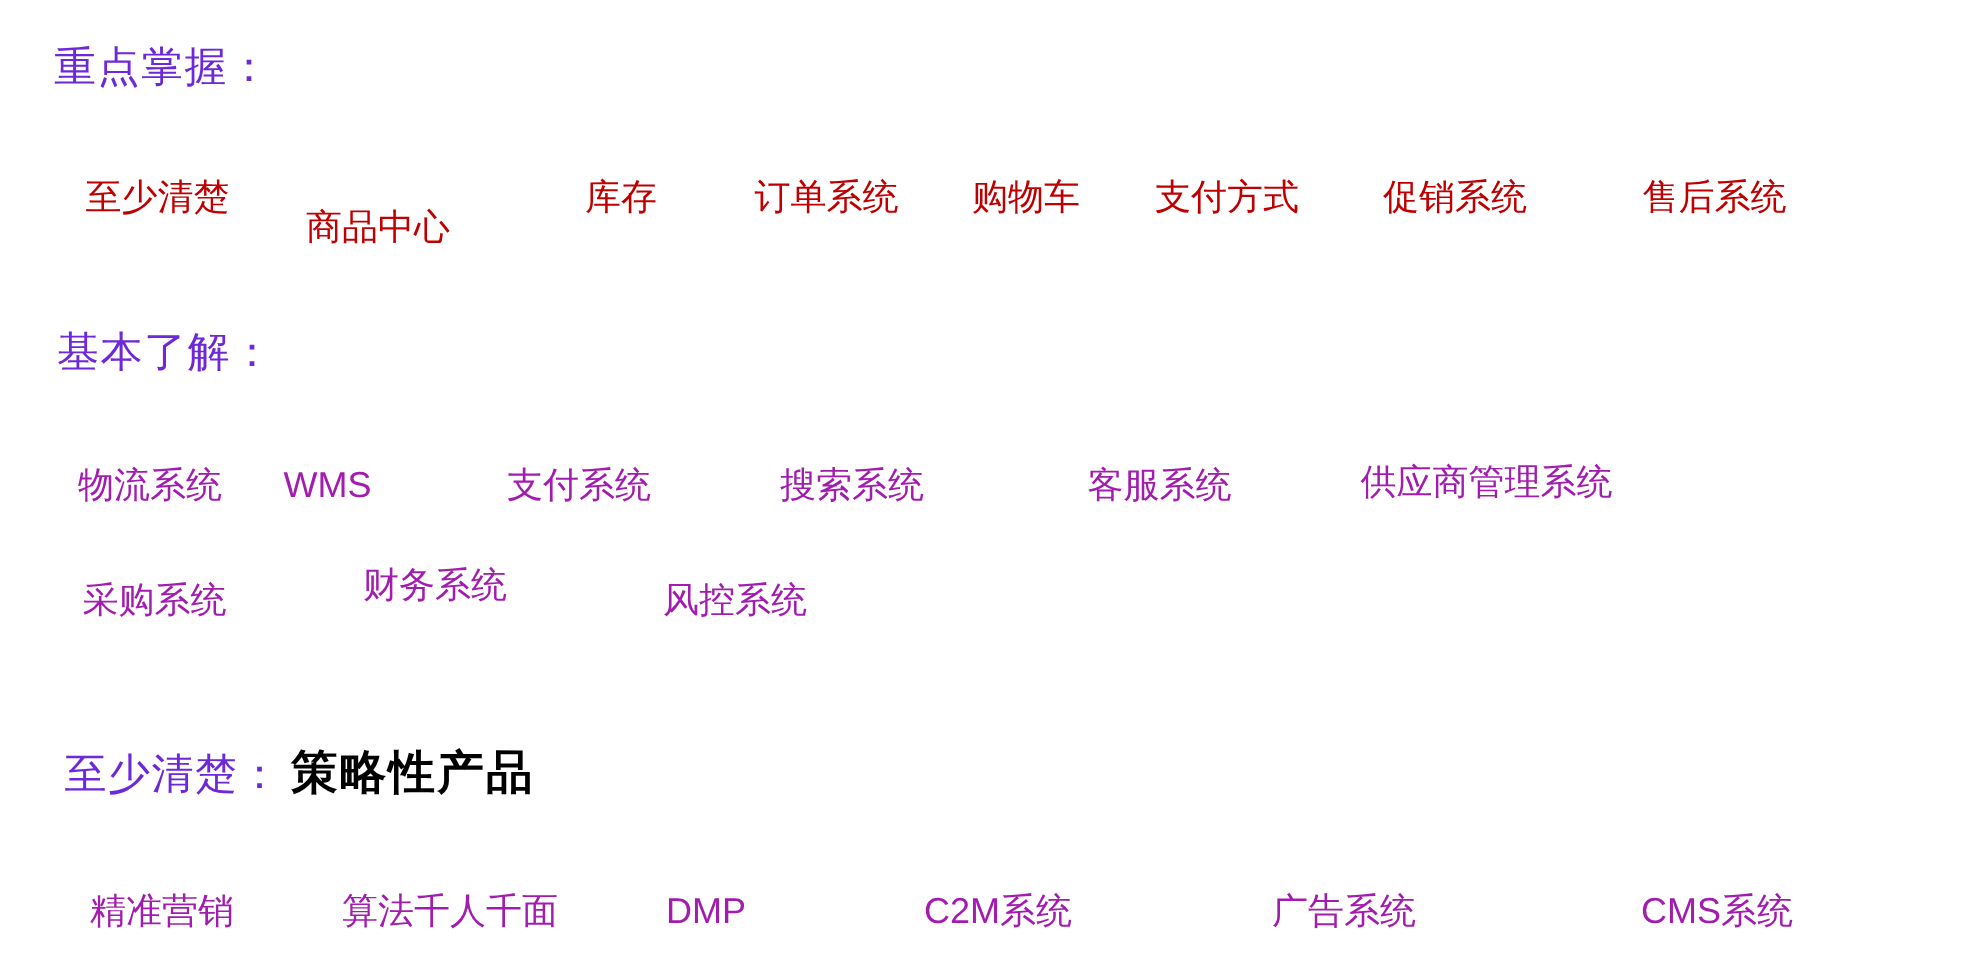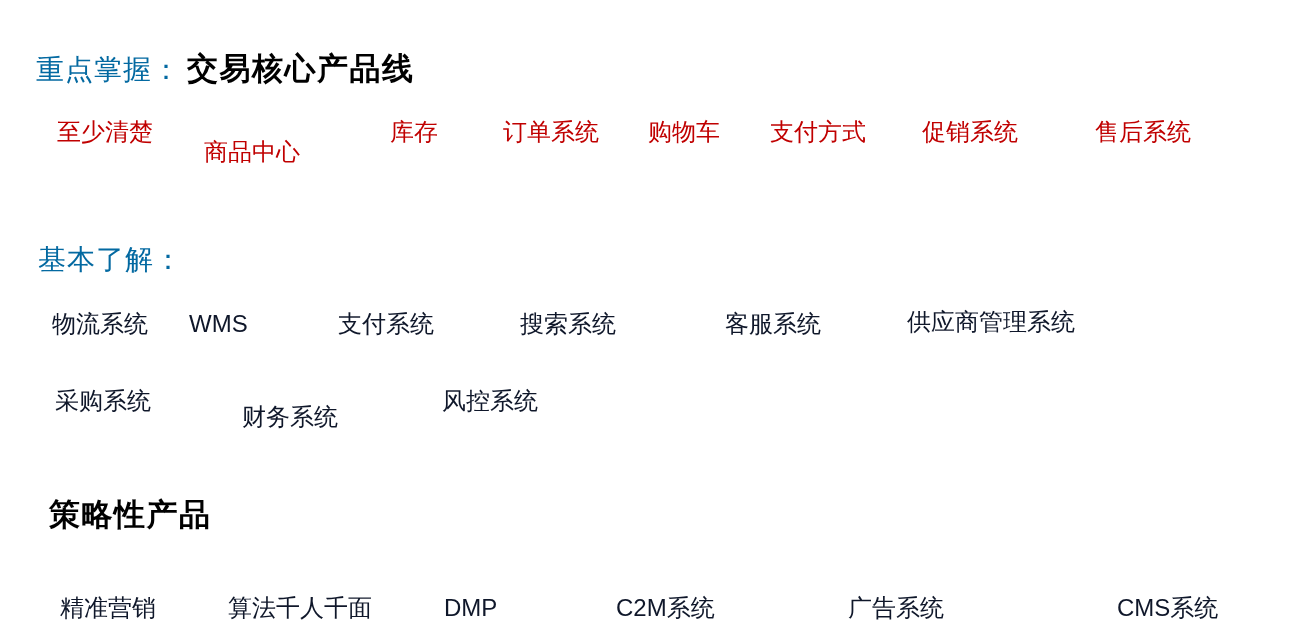--- a/index.html
+++ b/index.html
@@ -18,52 +18,50 @@
   }
   .heading {
     position: absolute;
     display: flex;
     align-items: baseline;
     white-space: nowrap;
   }
   .heading .prefix {
     font-size: 28px;
     font-weight: 400;
-    color: #0369a1;
+    color: #6d28d9;
     letter-spacing: 1px;
-    margin-top: 25px;
   }
   .heading .title {
     font-size: 31px;
     font-weight: 700;
     color: #000000;
     letter-spacing: 1.5px;
     margin-left: 6px;
   }
   .item {
     position: absolute;
     font-size: 24px;
     line-height: 1.15;
     font-weight: 400;
     white-space: nowrap;
-    color: #0f172a;
+    color: #a21caf;
   }
   .item.red {
     color: var(--accent-red, #c00000);
     font-weight: 500;
   }
 </style>
 </head>
 <body>
 
 <div id="page" style="background: rgb(255, 255, 255);">
 
   <div class="heading" style="left:36px; top:26px;">
     <span class="prefix">重点掌握：</span>
-    <span class="title">交易核心产品线</span>
   </div>
 
   <span class="item red" style="left:57px;  top:118px;">至少清楚</span>
   <span class="item red" style="left:204px; top:118px;margin-top:20px;">商品中心</span>
   <span class="item red" style="left:378px; top:118px;margin-left:12px;">库存</span>
   <span class="item red" style="left:503px; top:118px;">订单系统</span>
   <span class="item red" style="left:648px; top:118px;">购物车</span>
   <span class="item red" style="left:770px; top:118px;">支付方式</span>
   <span class="item red" style="left:922px; top:118px;">促销系统</span>
   <span class="item red" style="left:1095px;top:118px;">售后系统</span>
@@ -73,27 +71,28 @@
   </div>
 
   <span class="item" style="left:52px;  top:310px;">物流系统</span>
   <span class="item" style="left:189px; top:310px;">WMS</span>
   <span class="item" style="left:338px; top:310px;">支付系统</span>
   <span class="item" style="left:520px; top:310px;">搜索系统</span>
   <span class="item" style="left:725px; top:310px;text-align:center;">客服系统</span>
   <span class="item" style="left:907px; top:310px;font-family:Liberation Mono, monospace;">供应商管理系统</span>
 
   <span class="item" style="left:55px;  top:387px;">采购系统</span>
-  <span class="item" style="left:242px; top:403px;">财务系统</span>
+  <span class="item" style="left:242px; top:377px;">财务系统</span>
   <span class="item" style="left:442px; top:387px;">风控系统</span>
 
   <div class="heading" style="left:43px; top:494px;">
+    <span class="prefix">至少清楚：</span>
     <span class="title">策略性产品</span>
   </div>
 
   <span class="item" style="left:60px;  top:594px;">精准营销</span>
   <span class="item" style="left:228px; top:594px;">算法千人千面</span>
   <span class="item" style="left:444px; top:594px;">DMP</span>
   <span class="item" style="left:616px; top:594px;">C2M系统</span>
   <span class="item" style="left:848px; top:594px;">广告系统</span>
-  <span class="item" style="left:1117px;top:594px;">CMS系统</span>
+  <span class="item" style="left:1094px;top:594px;">CMS系统</span>
 
 </div>
 
 </body></html>

